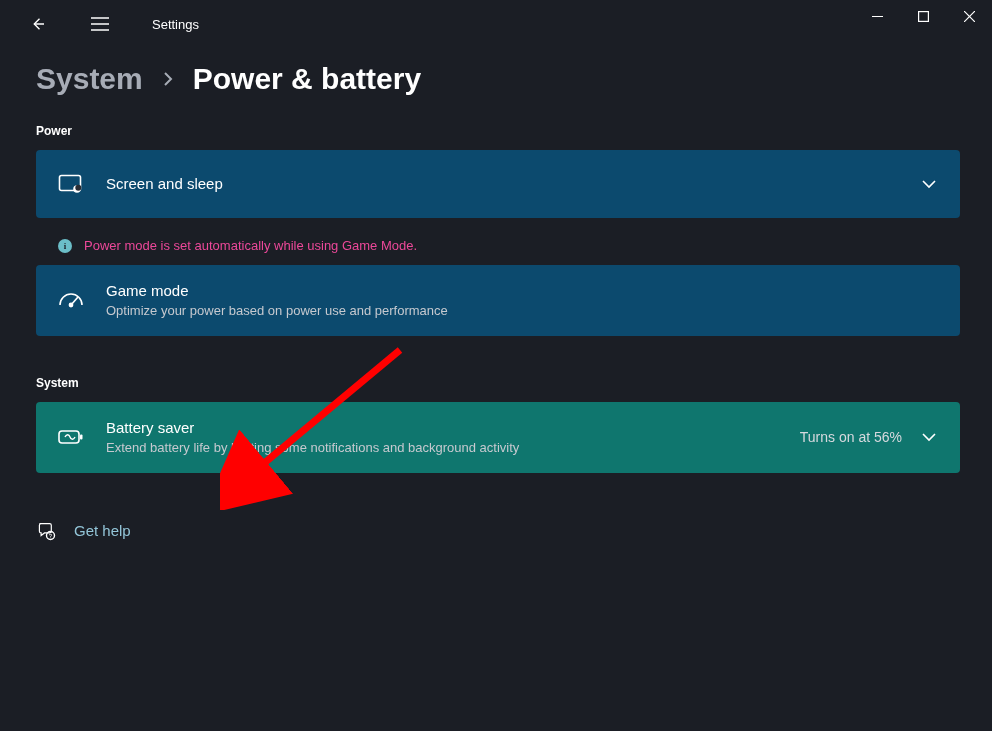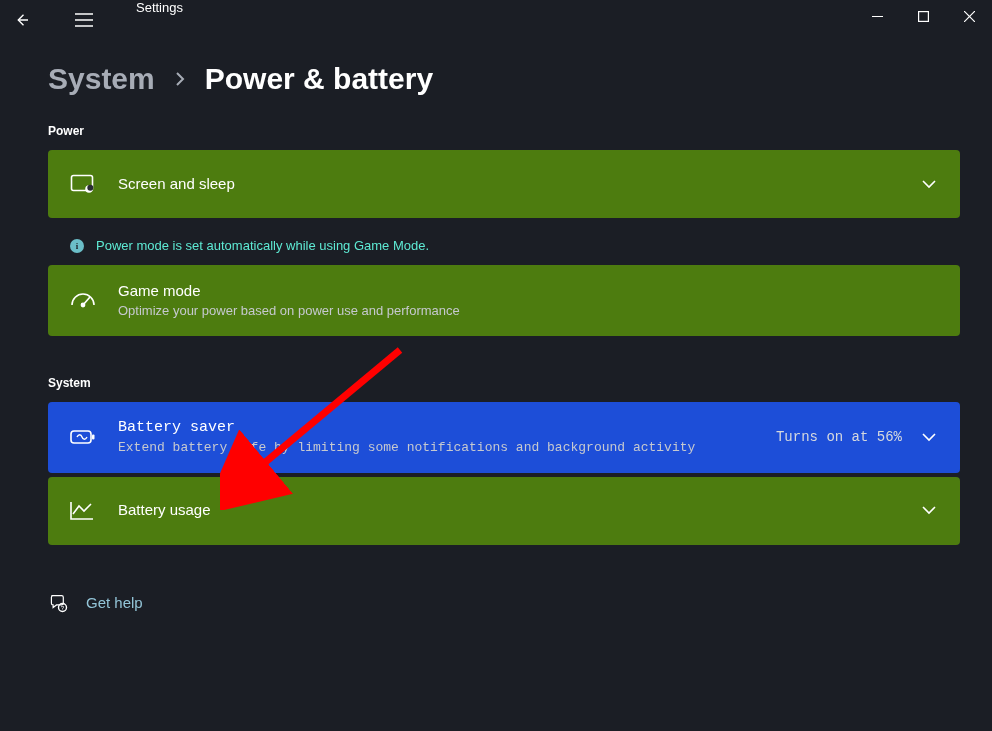--- a/index.html
+++ b/index.html
@@ -9,22 +9,22 @@
     font-family: "Segoe UI", sans-serif;
     color: #ffffff;
     position: relative;
     border-radius: 8px;
   }
 
   
   .titlebar {
     height: 48px;
     display: flex;
-    align-items: flex-start;
-    padding-left: 2px;
+    align-items: center;
+    padding-left: 18px;
     gap: 12px;
   }
   .titlebar .back-btn {
     width: 40px; height: 40px;
     display: flex; align-items: center; justify-content: center;
     cursor: pointer;
   }
   .titlebar .hamburger {
     width: 40px; height: 40px;
     display: flex; align-items: center; justify-content: center;
@@ -42,21 +42,21 @@
   }
   .window-controls > div {
     width: 46px; height: 32px;
     display: flex; align-items: center; justify-content: center;
     cursor: pointer;
   }
   .window-controls svg { stroke: #ffffff; }
 
   
   .content {
-    padding: 14px 32px 0 48px;
+    padding: 14px 32px 0 36px;
   }
 
   
   .breadcrumb {
     display: flex;
     align-items: center;
     gap: 20px;
     margin-bottom: 28px;
   }
   .breadcrumb-parent {
@@ -78,32 +78,31 @@
   
   .section-heading {
     font-size: 12px;
     font-weight: 600;
     color: #ffffff;
     margin-bottom: 12px;
   }
 
   
   .card {
-    background: #4d7c0f;
+    background: #0c4a6e;
     border-radius: 4px;
     display: flex;
     align-items: center;
     padding: 16px 22px;
     margin-bottom: 4px;
     cursor: pointer;
     min-height: 68px;
   }
   .card.highlight {
-    background: #1d4ed8;
-    font-family: Liberation Mono, monospace;
+    background: #0f766e;
   }
   .card-icon {
     width: 30px;
     display: flex;
     align-items: center;
     justify-content: flex-start;
     flex-shrink: 0;
   }
   .card-text {
     margin-left: 18px;
@@ -131,21 +130,21 @@
     align-items: center;
     justify-content: center;
   }
 
   
   .info-strip {
     display: flex;
     align-items: center;
     padding: 12px 22px;
     font-size: 13px;
-    color: #5eead4;
+    color: #ec4899;
     margin-top: 8px;
     text-align: center;
   }
   .info-strip .info-icon {
     width: 14px; height: 14px;
     border-radius: 50%;
     background: #6bbec8;
     margin-right: 12px;
     flex-shrink: 0;
     position: relative;
@@ -292,36 +291,20 @@
       <div class="card-sub">Extend battery life by limiting some notifications and background activity</div>
     </div>
     <div class="card-value">Turns on at 56%</div>
     <div class="card-chevron">
       <svg width="14" height="9" viewBox="0 0 14 9" fill="none" stroke="#ffffff" stroke-width="1.6">
           <path d="M1 1l6 6 6-6"></path>
         </svg>
     </div>
   </div>
 
-  <div class="card" style="margin-top:4px;">
-    <div class="card-icon">
-      <svg width="24" height="20" viewBox="0 0 24 20" fill="none" stroke="#ffffff" stroke-width="1.6">
-        <polyline points="1,1 1,18 23,18"></polyline>
-        <polyline points="3,13 9,5 14,10 21,3"></polyline>
-      </svg>
-    </div>
-    <div class="card-text">
-      <div class="card-title">Battery usage</div>
-    </div>
-    <div class="card-chevron">
-      <svg width="14" height="9" viewBox="0 0 14 9" fill="none" stroke="#ffffff" stroke-width="1.6">
-          <path d="M1 1l6 6 6-6"></path>
-        </svg>
-    </div>
-  </div>
 
   <div class="help-link">
     <span>
       <svg width="20" height="20" viewBox="0 0 20 20" fill="none" stroke="#ffffff" stroke-width="1.4">
         <path d="M3 3h12a2 2 0 0 1 2 2v7a2 2 0 0 1-2 2H9l-4 3v-3H5a2 2 0 0 1-2-2V5a2 2 0 0 1 2-2z" transform="scale(0.85) translate(1 0)"></path>
         <circle cx="14.5" cy="14.5" r="4"></circle>
         <text x="14.5" y="17" font-size="6" text-anchor="middle" fill="#ffffff" stroke="none">?</text>
       </svg>
     </span>
     <span class="help-link-text">Get help</span>

